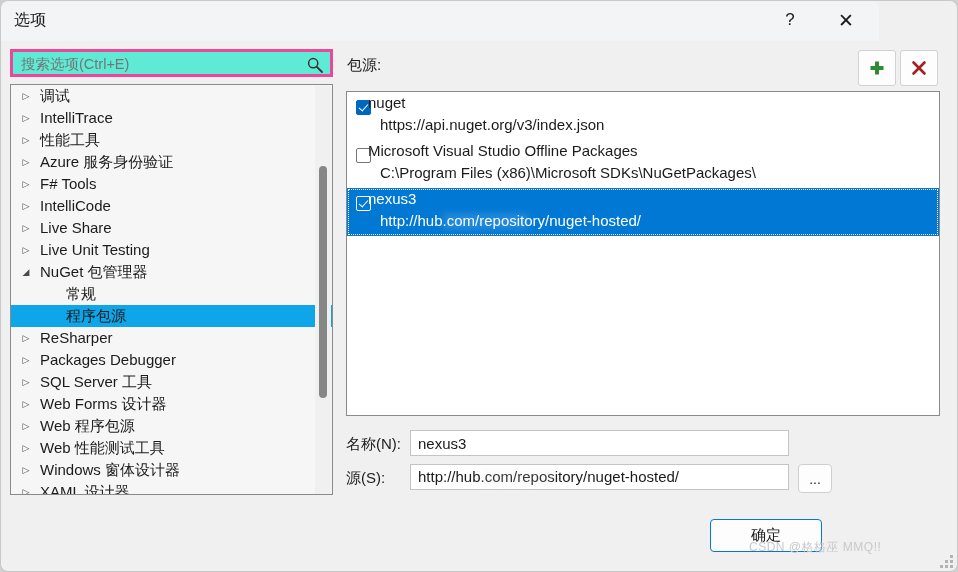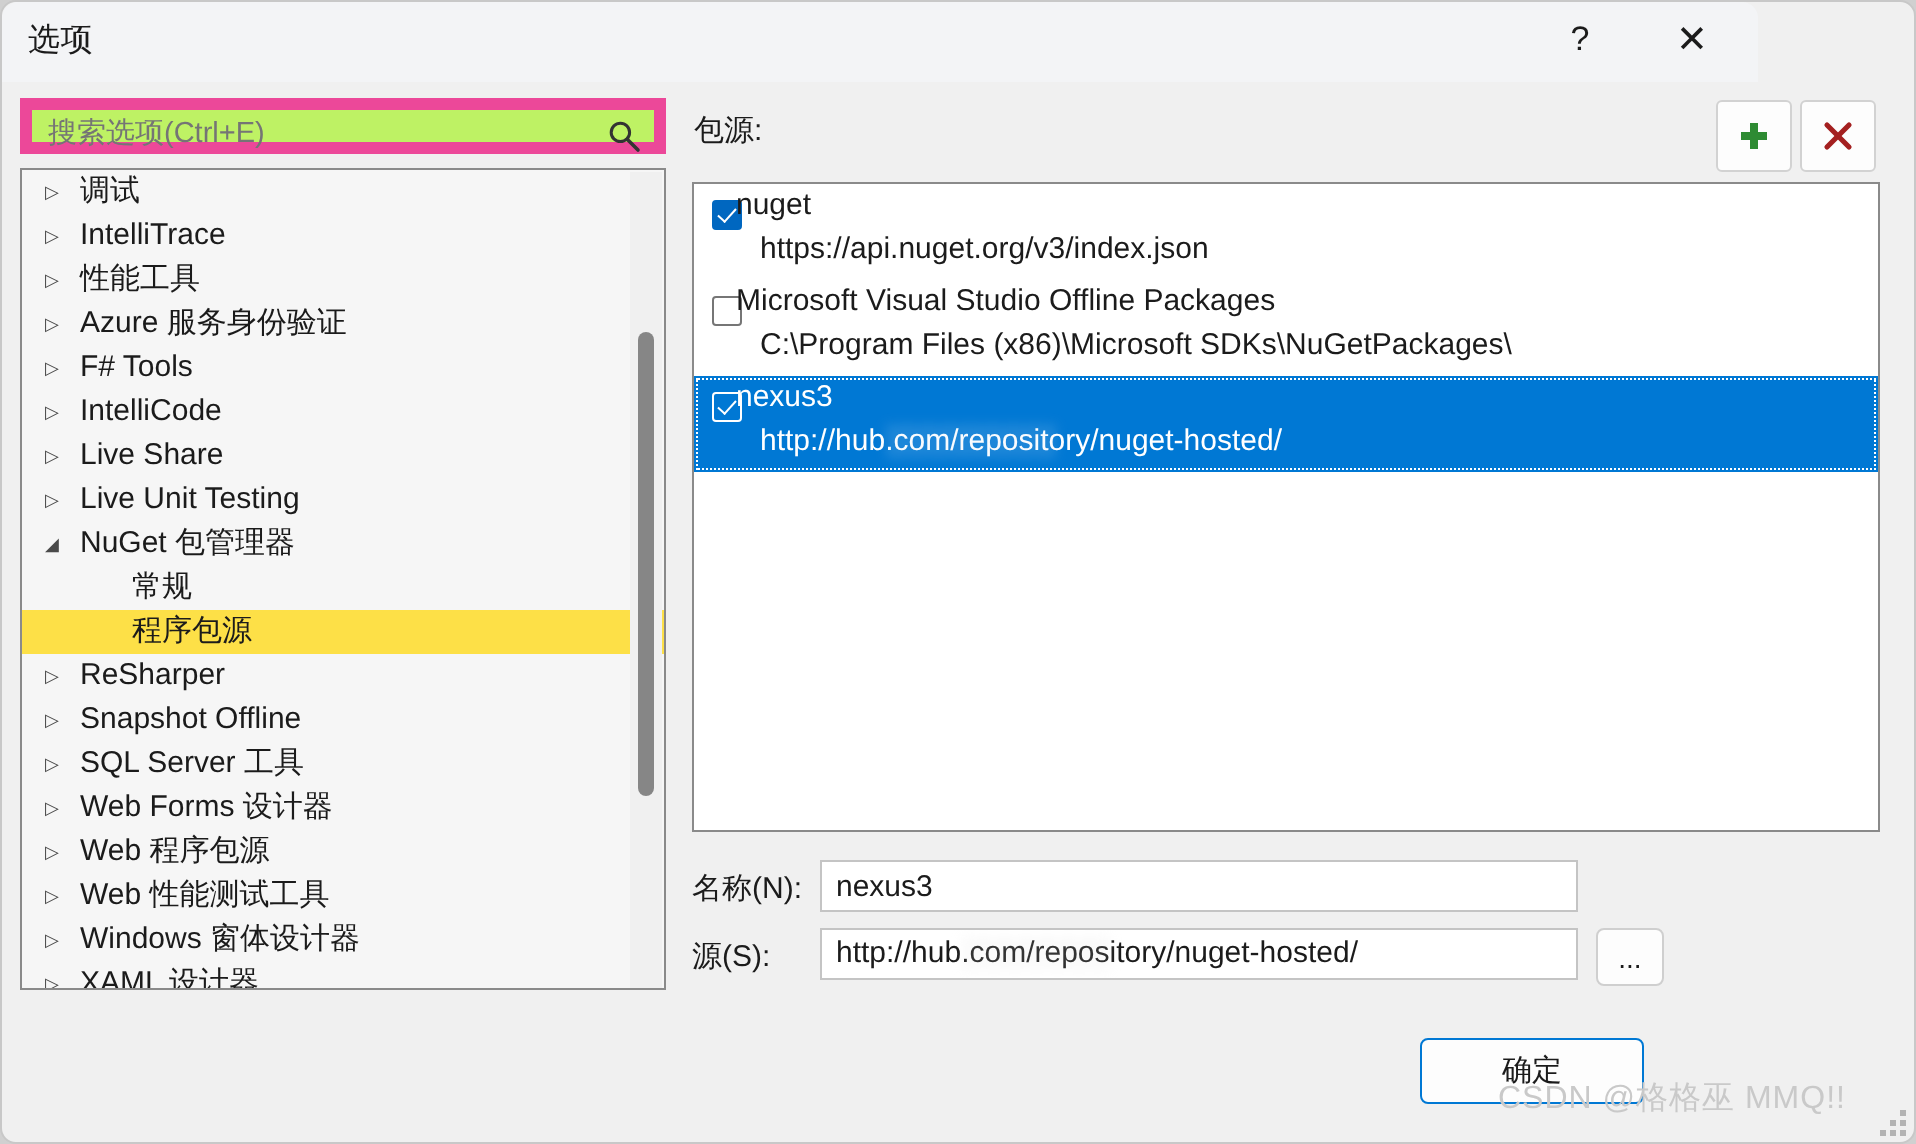--- a/index.html
+++ b/index.html
@@ -56,22 +56,22 @@
   #help-button { right: 66px; font-size: 17px; }
   #close-button { right: 10px; font-size: 19px; font-weight: 300; }
 
   
   #search-box {
     position: absolute;
     left: 9px;
     top: 48px;
     width: 323px;
     height: 28px;
-    background: #bef264;
-    border: 6px solid #ec4899;
+    background: #5eead4;
+    border: 3px solid #ec4899;
     box-sizing: border-box;
   }
   #search-input {
     position: absolute;
     left: 8px;
     top: 4px;
     font-size: 14.5px;
     color: #6e6e6e;
     background: transparent;
     border: none;
@@ -102,21 +102,21 @@
   .tree-item {
     position: relative;
     height: 22px;
     line-height: 22px;
     font-size: 15px;
     color: #1b1b1b;
     white-space: nowrap;
     cursor: default;
     padding-left: 0;
   }
-  .tree-item.selected { background: #fde047; padding-left: 36px; }
+  .tree-item.selected { background: #0ea5e9; padding-left: 36px; }
   .tree-arrow {
     position: absolute;
     left: 9px;
     top: 0;
     width: 12px;
     text-align: center;
     font-size: 9px;
     color: #4a4a4a;
     line-height: 22px;
   }
@@ -303,21 +303,21 @@
     cursor: default;
     font-family: inherit;
   }
   #ok-button { left: 709px; border-color: #0078d4; }
   #cancel-button { left: 830px; }
 
   #watermark {
     position: absolute;
     left: 748px;
     top: 538px;
-    font-size: 16px;
+    font-size: 12px;
     color: #c9c9c9;
     white-space: nowrap;
     pointer-events: none;
     letter-spacing: 0.5px;
   }
 
   #resize-grip {
     position: absolute;
     right: 4px;
     bottom: 3px;
@@ -393,21 +393,21 @@
         </div>
         <div class="tree-item child selected">
           <span class="tree-label">程序包源</span>
         </div>
         <div class="tree-item">
           <span class="tree-arrow">▷</span>
           <span class="tree-label">ReSharper</span>
         </div>
         <div class="tree-item">
           <span class="tree-arrow">▷</span>
-          <span class="tree-label">Snapshot Offline</span>
+          <span class="tree-label">Packages Debugger</span>
         </div>
         <div class="tree-item">
           <span class="tree-arrow">▷</span>
           <span class="tree-label">SQL Server 工具</span>
         </div>
         <div class="tree-item">
           <span class="tree-arrow">▷</span>
           <span class="tree-label">Web Forms 设计器</span>
         </div>
         <div class="tree-item">

